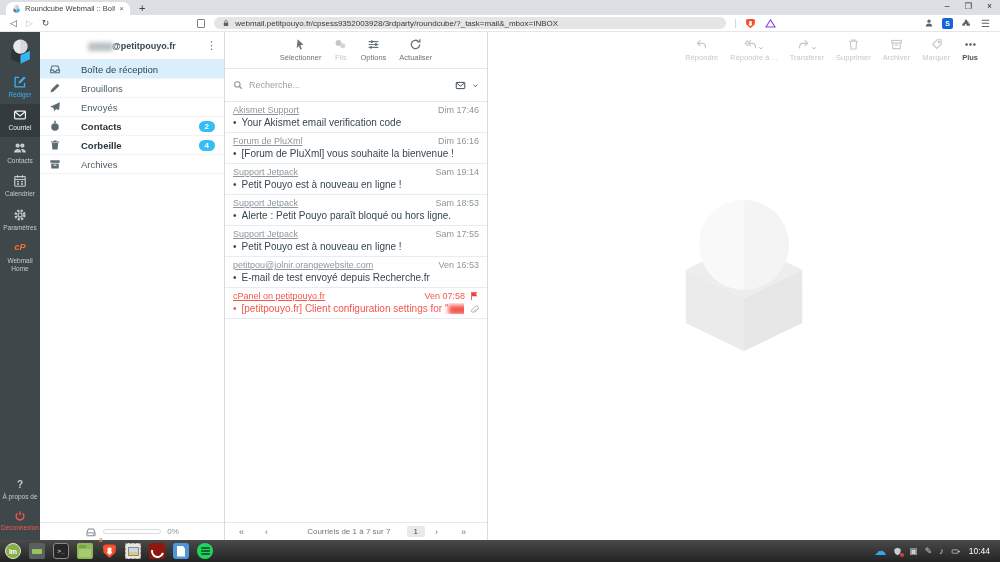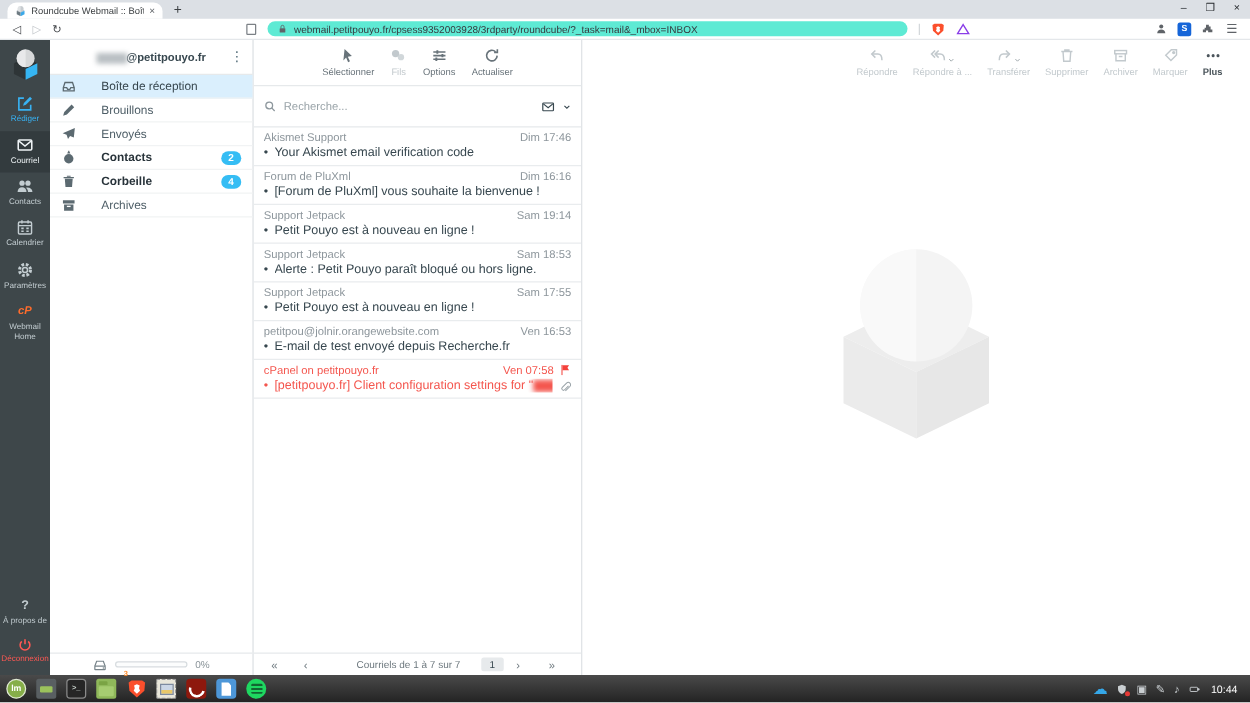--- a/index.html
+++ b/index.html
@@ -14,21 +14,21 @@
   .tab-title { font-size:7.5px; color:#3c4043; white-space:nowrap; overflow:hidden; flex:1; }
   .tab-close { font-size:8px; color:#5f6368; line-height:1; }
   .newtab { font-size:11px; color:#3c4043; margin-left:9px; line-height:13px; }
   .winbtns { position:absolute; right:8px; top:1px; display:flex; gap:15px; color:#24282c; font-size:8.5px; }
   .winbtns span { cursor:default; }
 
   .btoolbar { height:17px; background:#fff; display:flex; align-items:center; padding:0 10px; gap:9px; border-bottom:1px solid #e4e7ea; }
   .navg { font-size:9px; color:#46494d; line-height:1; }
   .navg.off { color:#c2c6ca; }
   .bmico { margin-left:auto; width:8px; height:9px; border:1px solid #7c8186; border-radius:1px; }
-  .urlpill { height:12px; background:#5eead4; border-radius:7px; display:flex; align-items:center; padding:0 8px; gap:5px; width:512px; }
+  .urlpill { height:12px; background:#e5e5e5; border-radius:7px; display:flex; align-items:center; padding:0 8px; gap:5px; width:512px; }
   .urlpill .ic { width:8px; height:8px; color:#5f6368; }
   .urltext { font-size:8px; color:#35393e; white-space:nowrap; overflow:hidden; flex:1; }
   .urlsep { width:1px; height:9px; background:#d4d8db; }
   .ext-ic { width:11px; height:11px; }
   .rtico { width:10px; height:10px; color:#5f6368; }
   .sbadge { width:11px; height:11px; background:#1565d8; color:#fff; border-radius:2px; font-size:7px; font-weight:bold; display:flex; align-items:center; justify-content:center; }
   .hamb { font-size:10px; color:#5f6368; margin-left:2px; }
   .rightgrp { display:flex; align-items:center; gap:8px; margin-left:auto; }
 
   
@@ -41,21 +41,21 @@
   .rc-item { width:100%; padding:4px 1px 5px; display:flex; flex-direction:column; align-items:center; gap:2px; font-size:6.5px; text-align:center; line-height:1.25; cursor:default; }
   .rc-item .ic { width:14px; height:14px; }
   .rc-item.accent { color:#38b2f3; }
   .rc-item.active { background:#333b3e; color:#eef3f5; }
   .cp-text { font-size:9px; font-weight:bold; color:#ff6c2c; font-style:italic; height:14px; display:flex; align-items:center; }
   .help-q { font-size:10px; font-weight:bold; height:12px; }
   .rc-spacer { flex:1; }
   .rc-logout { color:#ff5853; }
   .rc-logout .ic { color:#ff5853; }
 
-  .folderpane { width:163px; border-right:1px solid #d8dcdf; display:flex; flex-direction:column; background:#fff; flex-shrink:0; }
+  .folderpane { width:185px; border-right:1px solid #d8dcdf; display:flex; flex-direction:column; background:#fff; flex-shrink:0; }
   .acct { height:28px; border-bottom:1px solid #e6e9eb; display:flex; align-items:center; justify-content:center; position:relative; font-size:9px; font-weight:bold; color:#37474f; }
   .acct .dots { position:absolute; right:7px; color:#546e7a; font-size:11px; font-weight:normal; }
   .redact { filter:blur(2px); color:#b9bfc3; letter-spacing:-1px; font-size:7px; }
   .folderlist { flex:1; }
   .folder { height:19px; display:flex; align-items:center; padding:0 9px; gap:20px; font-size:9.5px; color:#4e5e67; border-bottom:1px solid #f1f3f4; cursor:default; }
   .folder .ic { width:12px; height:12px; color:#5c6a71; flex-shrink:0; }
   .folder.sel { background:#daeffd; color:#36454d; }
   .folder.bold { font-weight:bold; color:#28333a; }
   .fbadge { margin-left:auto; background:#35bdf4; color:#fff; font-size:8px; border-radius:8px; padding:1px 6px; font-weight:bold; }
   .quota { height:18px; border-top:1px solid #e6e9eb; display:flex; align-items:center; justify-content:center; gap:6px; font-size:8px; color:#8a9499; }
@@ -72,21 +72,21 @@
   .tbtn.strong { color:#4b555b; font-weight:bold; }
   .searchbar { height:19px; border-top:1px solid #e6e9eb; border-bottom:1px solid #e6e9eb; display:flex; align-items:center; padding:16px 8px; gap:6px; flex-shrink:0;justify-content:flex-end; }
   .searchbar .sic { width:10px; height:10px; color:#8d979d; }
   .searchbar input { border:0; outline:0; background:transparent; font-size:9px; color:#5a646a; flex:1; font-family:inherit; }
   .searchbar input::placeholder { color:#99a3a8; }
   .searchbar .mic { width:11px; height:11px; color:#37474f; }
   .searchbar .cic { width:7px; height:7px; color:#37474f; }
   .msgs { flex:1; overflow:hidden; }
   .msg { padding:3px 8px 4px; border-bottom:1px solid #e9ecee; cursor:default; }
   .m1 { display:flex; align-items:center; font-size:9px; color:#8d969c; gap:4px; }
-  .m1 .snd { flex:1; white-space:nowrap; overflow:hidden; text-overflow:ellipsis; }
+  .m1 .snd { flex:1; white-space:nowrap; overflow:hidden; text-overflow:ellipsis;text-decoration:underline; }
   .m1 .fic { width:10px; height:10px; color:#f4403a; flex-shrink:0; }
   .m2 { display:flex; align-items:center; margin-top:2px; font-size:10px; color:#37474f; gap:5px; }
   .m2 .dot { line-height:1; }
   .m2 .sub { flex:1; white-space:nowrap; overflow:hidden; }
   .m2 .clip { width:10px; height:10px; color:#98a2a7; flex-shrink:0; }
   .msg.alert .snd, .msg.alert .m1, .msg.alert .m2 { color:#f4564e; }
   .redact2 { filter:blur(2px); letter-spacing:-1px; font-size:8px; }
   .lpager { height:18px; border-top:1px solid #e6e9eb; display:flex; align-items:center; padding:0 14px; font-size:8.5px; color:#6d787e; flex-shrink:0; gap:0; }
   .lpager .pnav { width:26px; font-size:9px; cursor:default; }
   .lpager .plabel { flex:1; text-align:center; font-size:8px; }

